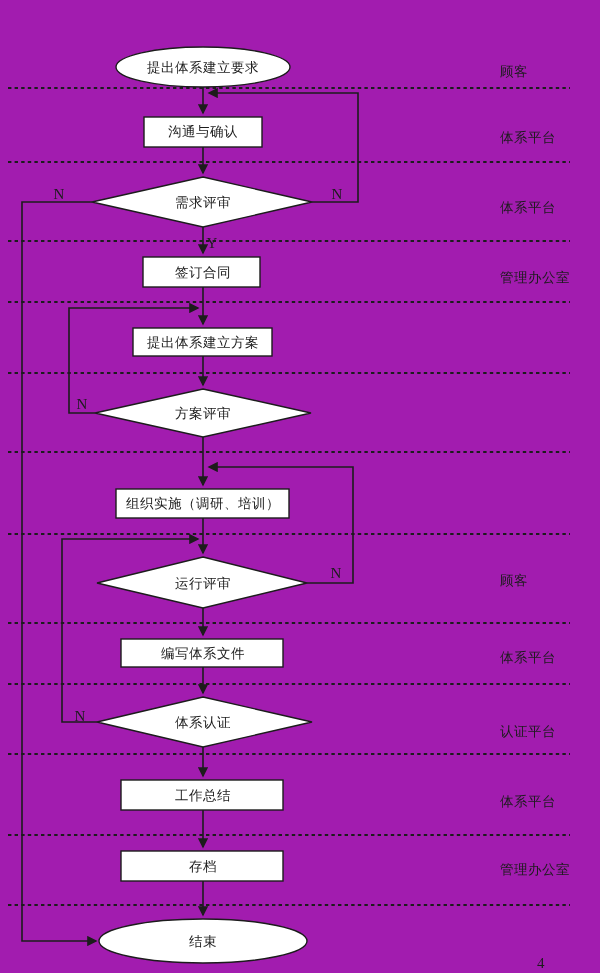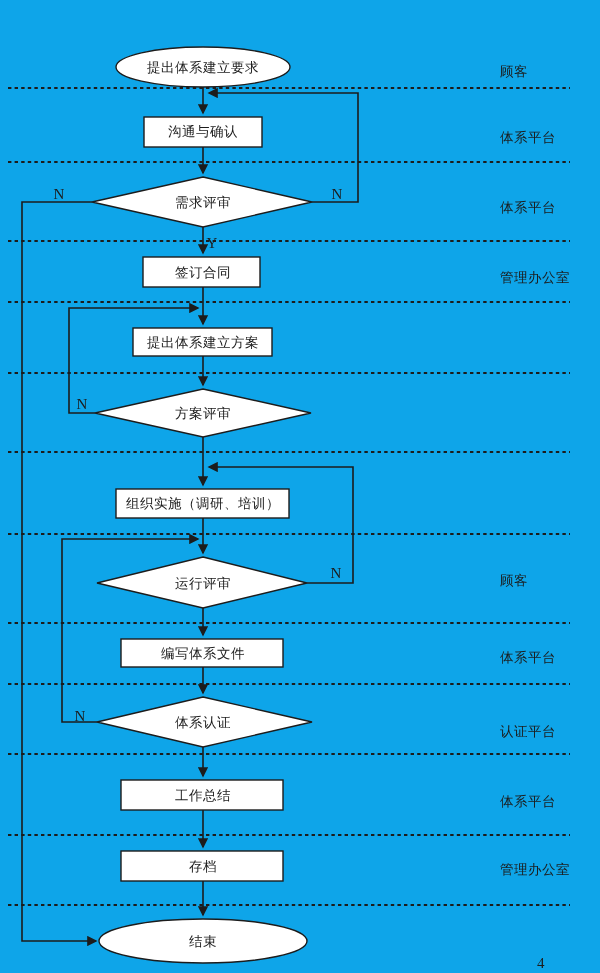--- a/index.html
+++ b/index.html
@@ -1,16 +1,16 @@
 <!DOCTYPE html>
 <html><head>
 <meta charset="utf-8">
 <style>
   html,body{margin:0;padding:0;background:#ffffff;}
-  .page{position:relative;width:600px;height:973px;background:#0ea5e9;overflow:hidden;
+  .page{position:relative;width:600px;height:973px;background:#a21caf;overflow:hidden;
         font-family:"Liberation Serif","DejaVu Serif",serif;}
   svg{position:absolute;left:0;top:0;}
   text{fill:#1c1c1c;}
   .node-label{font-size:13.5px;letter-spacing:0.5px;text-anchor:middle;}
   .lane-label{font-size:13.5px;letter-spacing:0.5px;}
   .branch-label{font-size:15px;text-anchor:middle;}
   .page-num{font-size:15px;}
   .shape{fill:#ffffff;stroke:#1c1c1c;stroke-width:1.4;}
   .flow{stroke:#1c1c1c;stroke-width:1.6;fill:none;}
   .lane-line{stroke:#1c1c1c;stroke-width:1.8;stroke-dasharray:3.4 3.2;}

